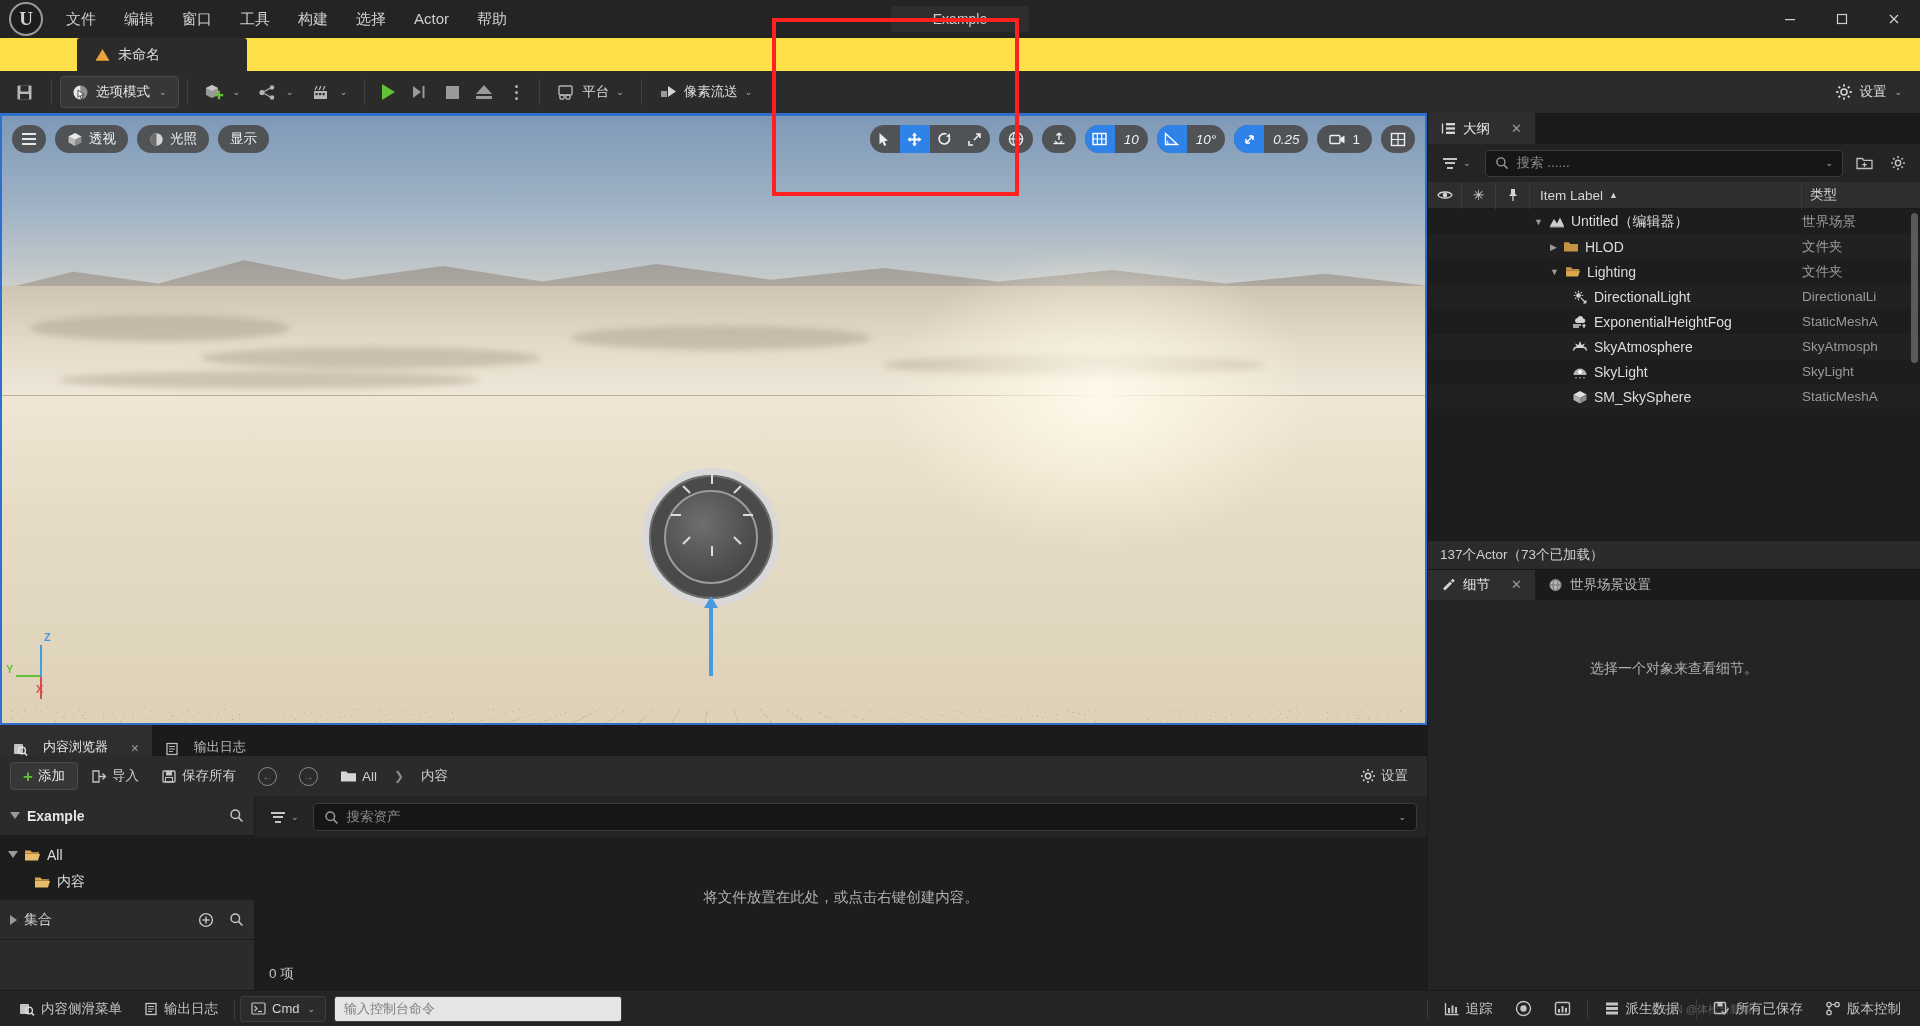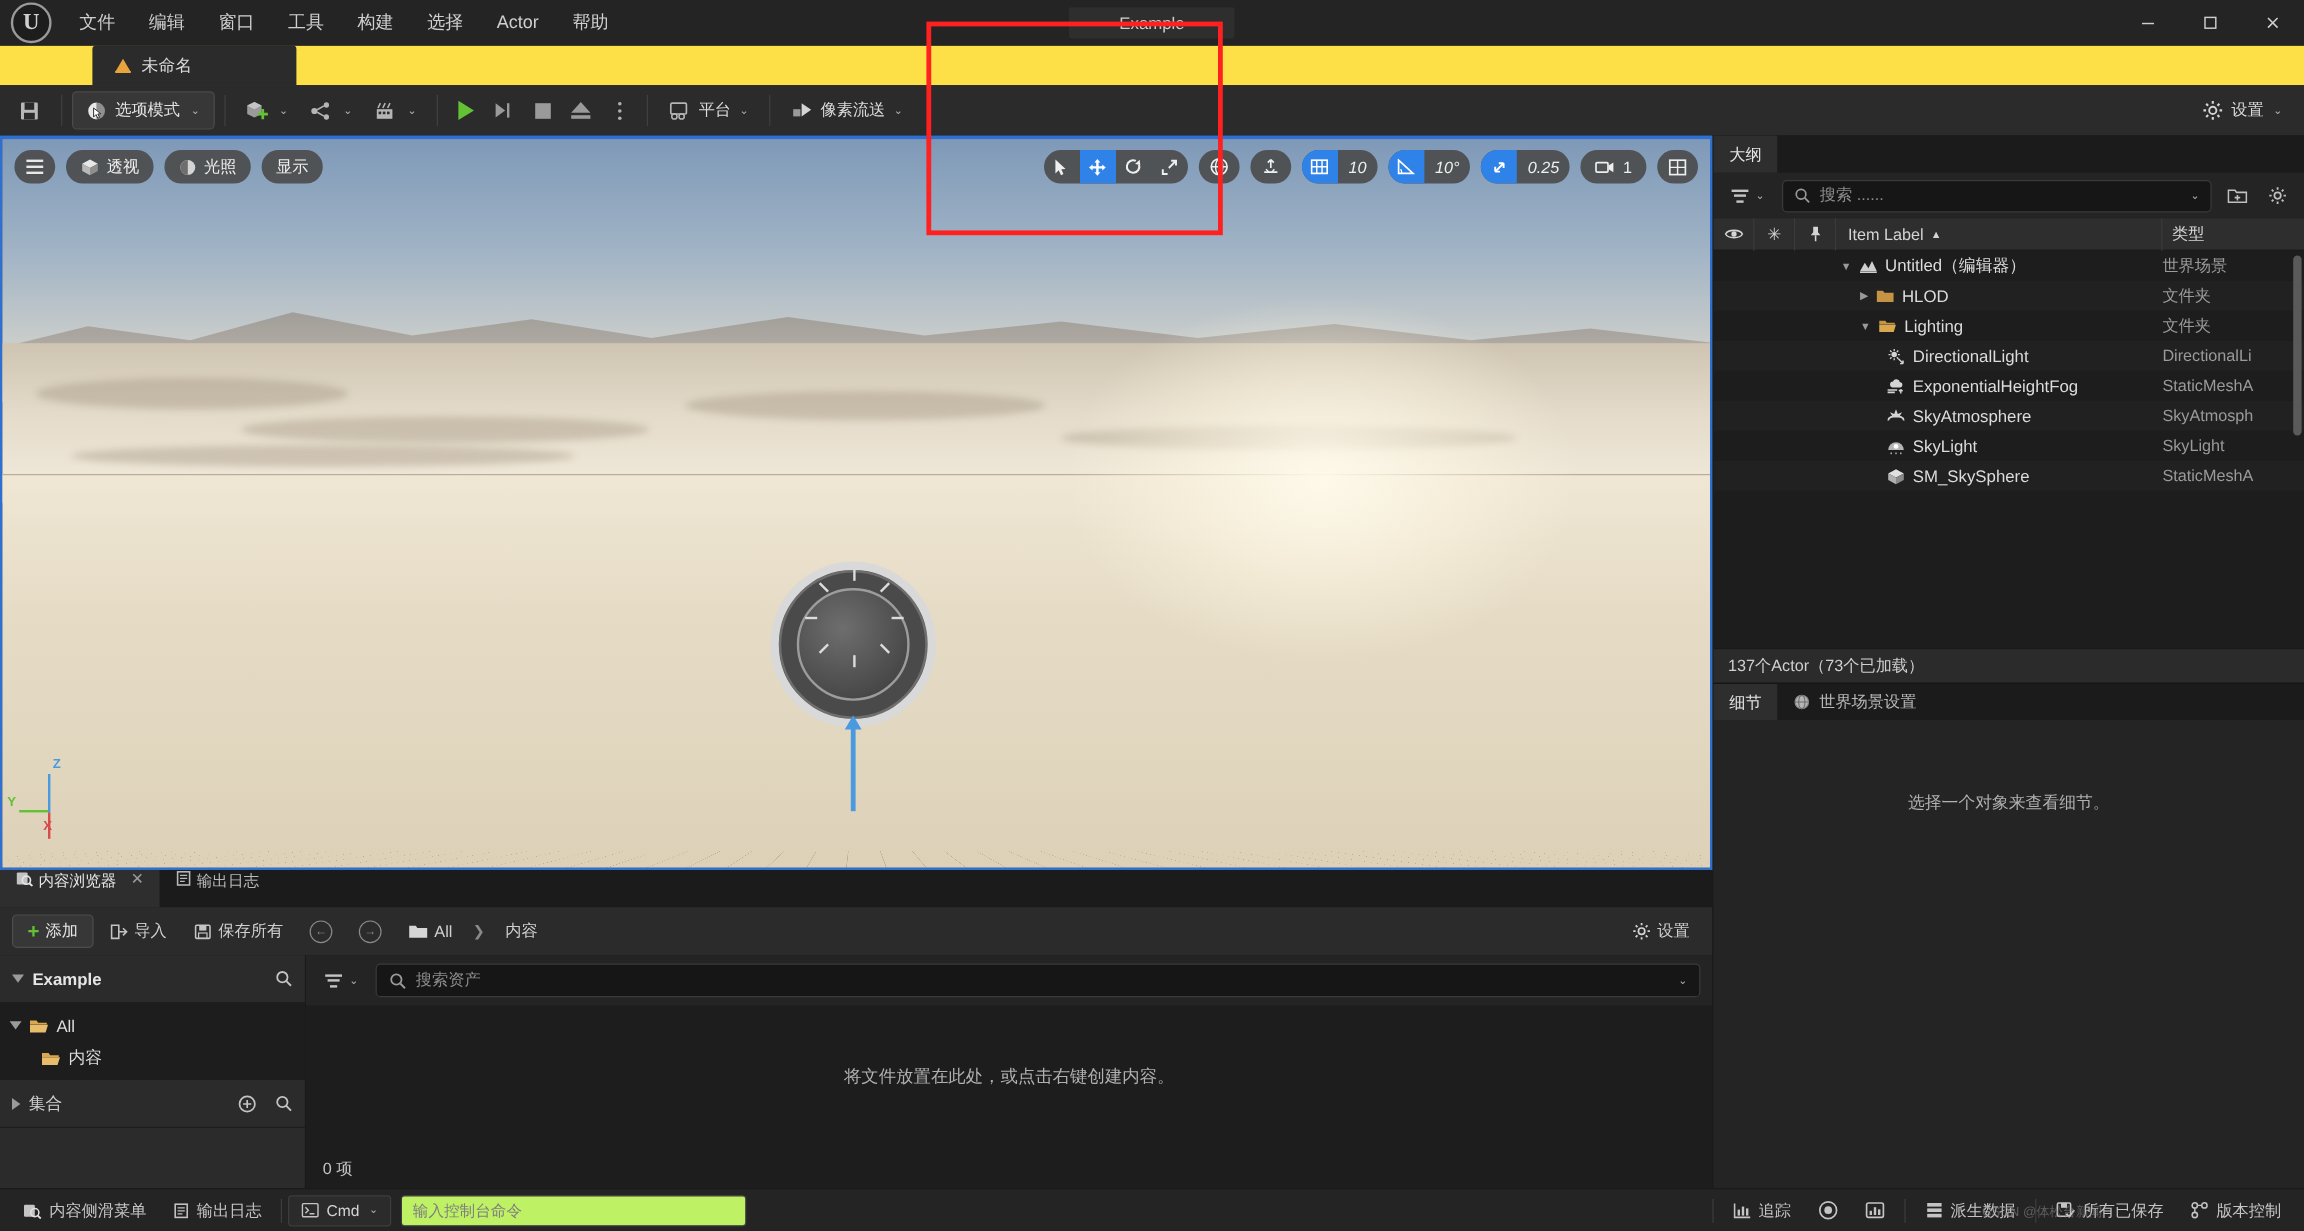--- a/index.html
+++ b/index.html
@@ -200,21 +200,21 @@
   .axx { width: 2px; height: 22px; background: #d64b4b; position: absolute; left: 18px; bottom: -4px; }
   .ax-lbl { position: absolute; font-size: 11px; font-weight: bold; }
 
   
   .annot-box { position: absolute; border: 4px solid #ff2020; z-index: 30; pointer-events: none; }
 
   
   .cb { flex: 1; display: flex; flex-direction: column; background: #242424; min-height: 0; }
   .cb-tabs { height: 31px; background: #1b1b1b; display: flex; align-items: stretch; flex: 0 0 31px; }
   .cb-tab {
-    display: flex; align-items: flex-start; gap: 4px; padding: 0 13px; font-size: 13px; color: #b9b9b9;
+    display: flex; align-items: flex-end; gap: 15px; padding: 0 13px; font-size: 13px; color: #b9b9b9; font-family: Liberation Mono, monospace;
   }
   .cb-tab.active { background: #2e2e2e; color: #e6e6e6; }
   .cb-tab .x { margin-left: 8px; font-size: 13px; color: #9a9a9a; }
   .cb-toolbar {
     height: 40px; flex: 0 0 40px; background: #2b2b2b; display: flex; align-items: center;
     padding: 0 10px; gap: 4px;
   }
   .add-btn {
     background: #373737; border: 1px solid #4d4d4d; border-radius: 4px; height: 28px;
     display: flex; align-items: center; gap: 5px; padding: 0 12px; font-size: 13.5px; color: #e6e6e6;
@@ -246,21 +246,21 @@
   }
   .cb-empty { flex: 1; display: flex; align-items: center; justify-content: center; color: #b0b0b0; font-size: 14.5px; }
   .cb-status { height: 33px; flex: 0 0 33px; display: flex; align-items: center; padding: 0 14px; font-size: 13.5px; color: #c4c4c4; background: #1d1d1d; }
 
   
   .right-col { flex: 1; display: flex; flex-direction: column; background: #242424; border-left: 1px solid #1a1a1a; min-width: 0; }
   .panel-tabs { height: 31px; flex: 0 0 31px; background: #1b1b1b; display: flex; }
   .panel-tab {
     display: flex; align-items: center; gap: 7px; padding: 0 13px; font-size: 13.5px; color: #b9b9b9;
   }
-  .panel-tab.active { background: #2e2e2e; color: #e6e6e6; flex-direction: column; }
+  .panel-tab.active { background: #2e2e2e; color: #e6e6e6; }
   .panel-tab .x { margin-left: 14px; font-size: 13px; color: #9a9a9a; }
   .ol-search { height: 38px; flex: 0 0 38px; display: flex; align-items: center; gap: 8px; padding: 0 9px; background: #242424; }
   .ol-sfield {
     flex: 1; height: 27px; background: #161616; border: 1px solid #3a3a3a; border-radius: 4px;
     display: flex; align-items: center; padding: 0 9px; gap: 8px; color: #8c8c8c; font-size: 13.5px;
   }
   .icon-btn { width: 26px; height: 26px; display: flex; align-items: center; justify-content: center; color: #c0c0c0; font-size: 14px; }
   .ol-head {
     height: 27px; flex: 0 0 27px; background: #2e2e2e; display: flex; align-items: center;
     font-size: 13.5px; color: #d4d4d4; border-bottom: 1px solid #1a1a1a;
@@ -289,21 +289,21 @@
     padding: 0 8px; gap: 0; border-top: 1px solid #1a1a1a; font-size: 13.5px; color: #c4c4c4;
   }
   .sb-item { display: flex; align-items: center; gap: 6px; padding: 0 11px; height: 30px; border-radius: 3px; white-space: nowrap; }
   .sb-sep { width: 1px; height: 20px; background: #3d3d3d; margin: 0 5px; }
   .sb-spacer { flex: 1; }
   .cmd-box {
     display: flex; align-items: center; gap: 6px; height: 26px; padding: 0 10px;
     background: #2b2b2b; border: 1px solid #3d3d3d; border-radius: 3px; font-size: 13px; color: #d4d4d4;
   }
   .cmd-input {
-    width: 288px; height: 26px; background: #bef264; border: 1px solid #3d3d3d; border-radius: 3px;
+    width: 288px; height: 26px; background: #e5e5e5; border: 1px solid #3d3d3d; border-radius: 3px;
     display: flex; align-items: center; padding: 0 9px; color: #7f7f7f; font-size: 13px;
   }
   .sb-corner { font-size: 11px; color: #8a8a8a; }
   .svg-ic { display: block; }
 </style>
 </head>
 <body>
 
 <div id="app">
 

